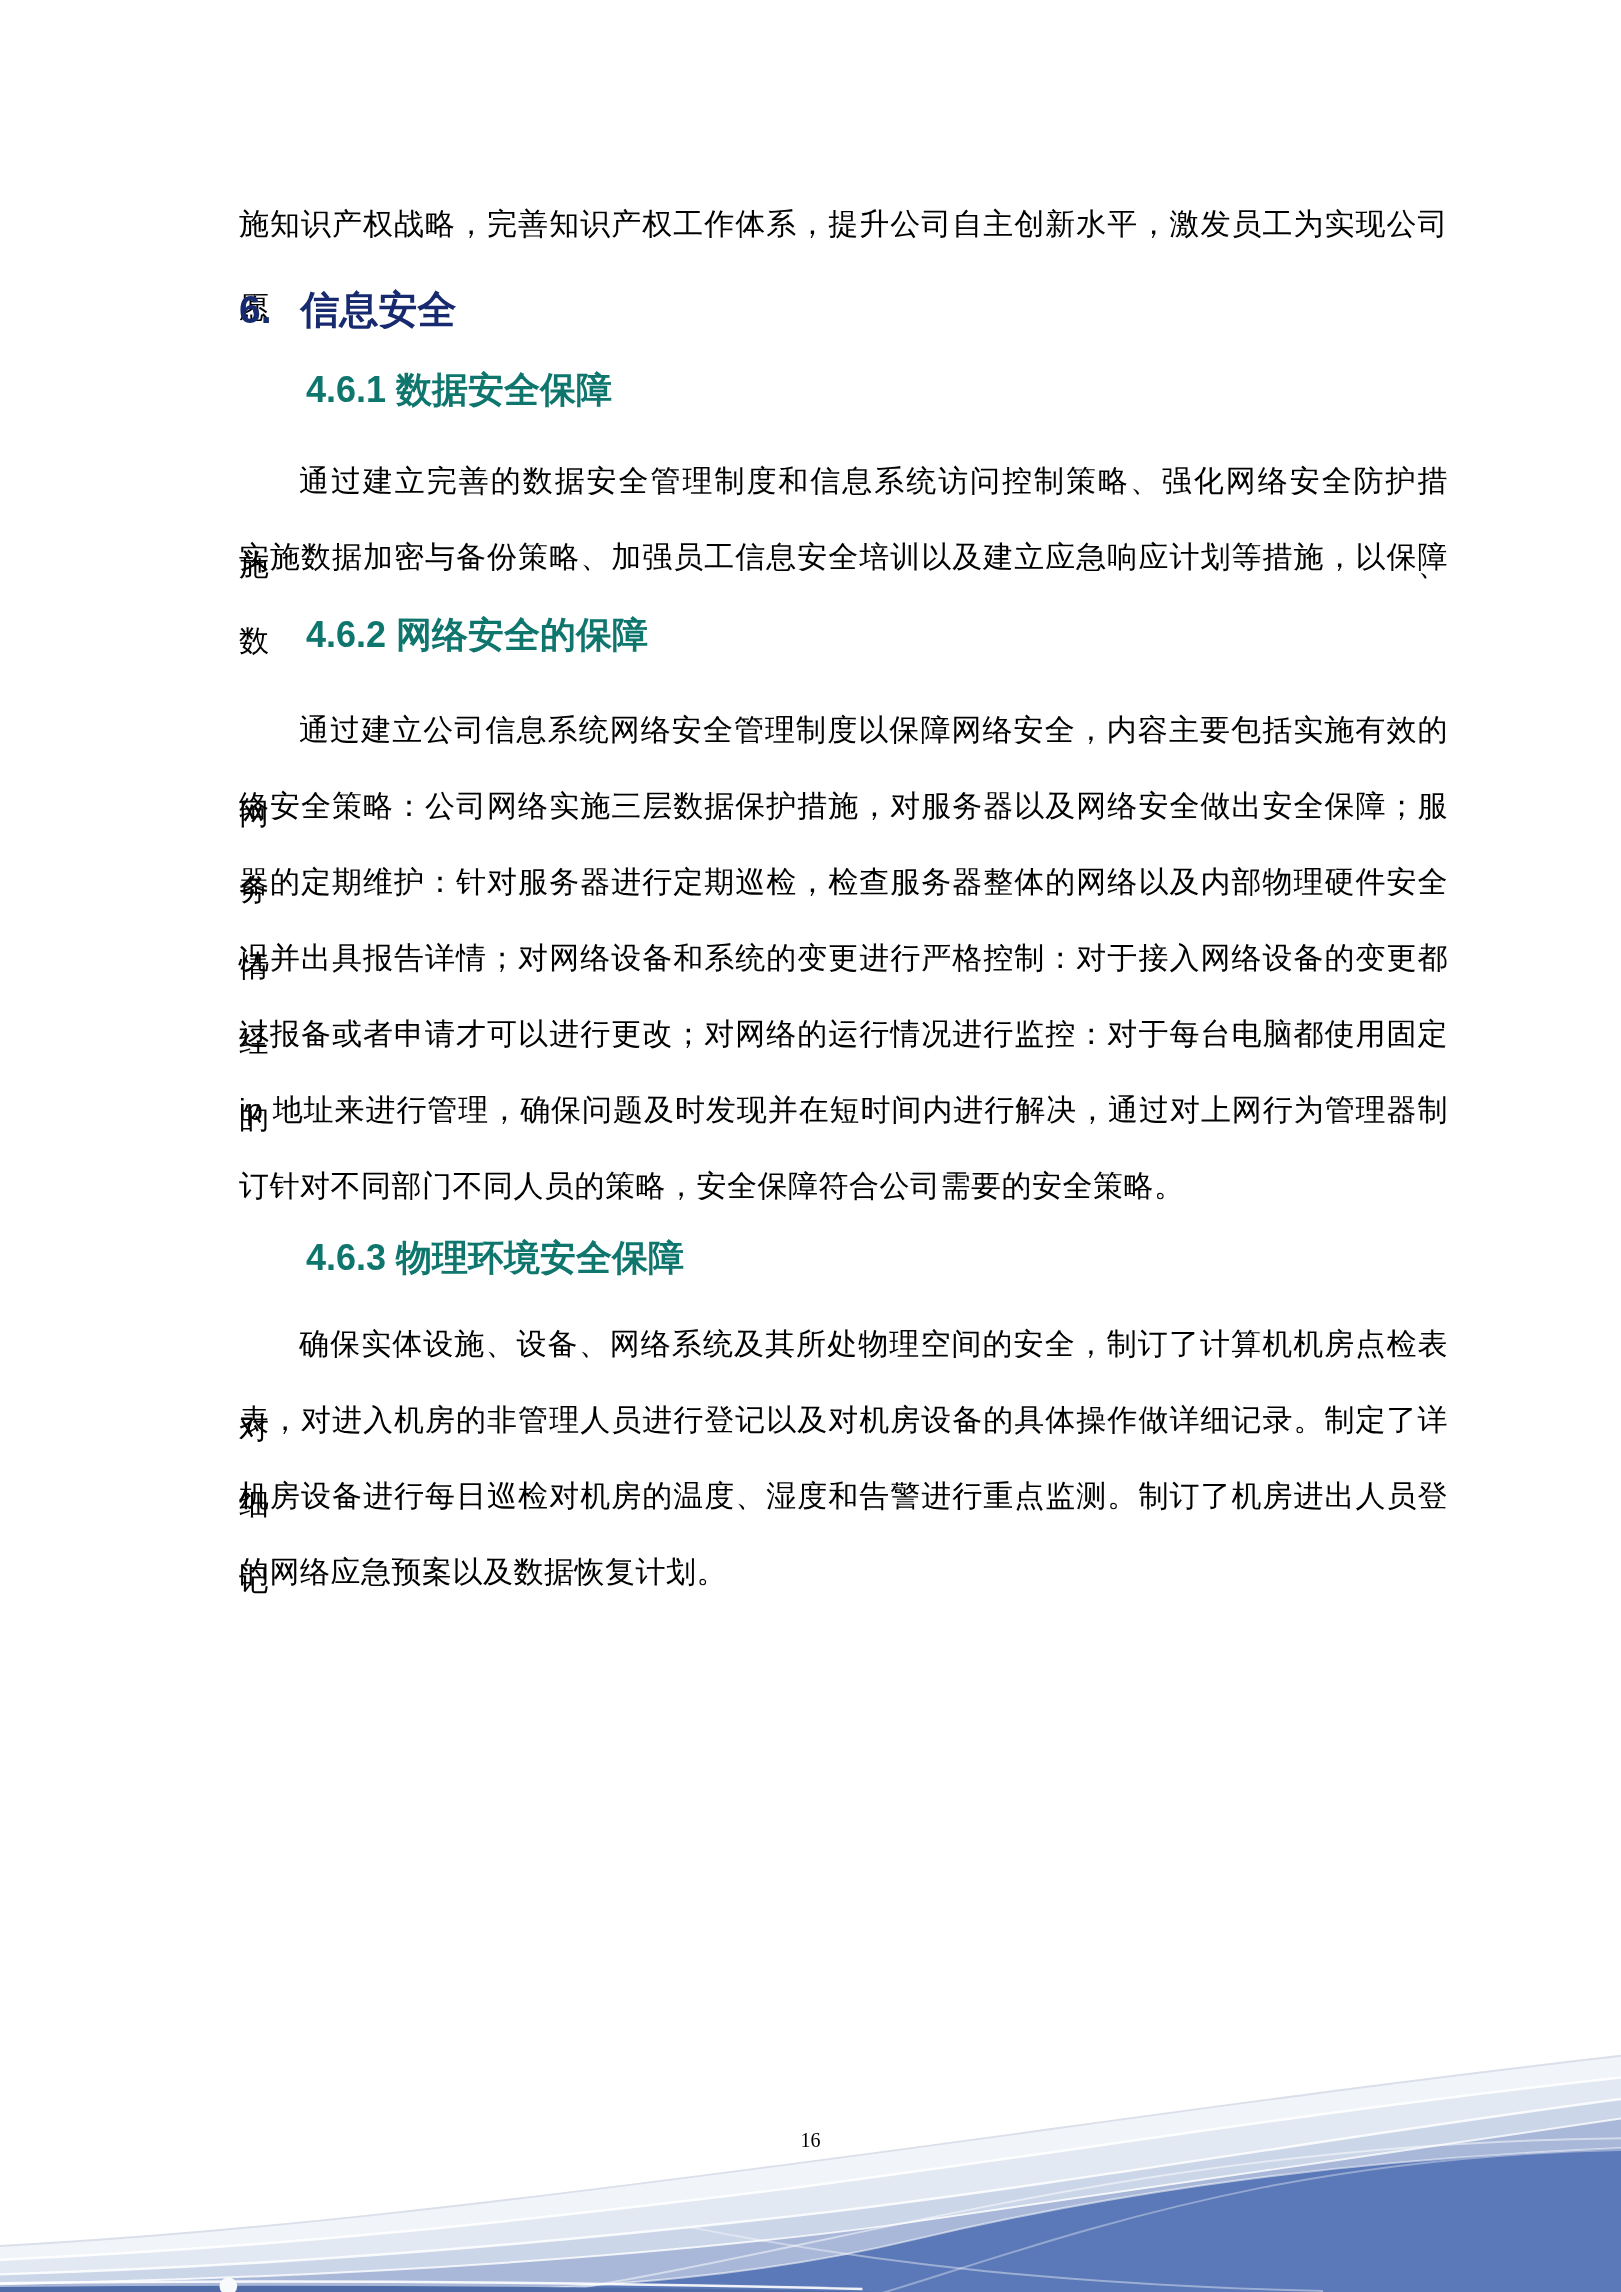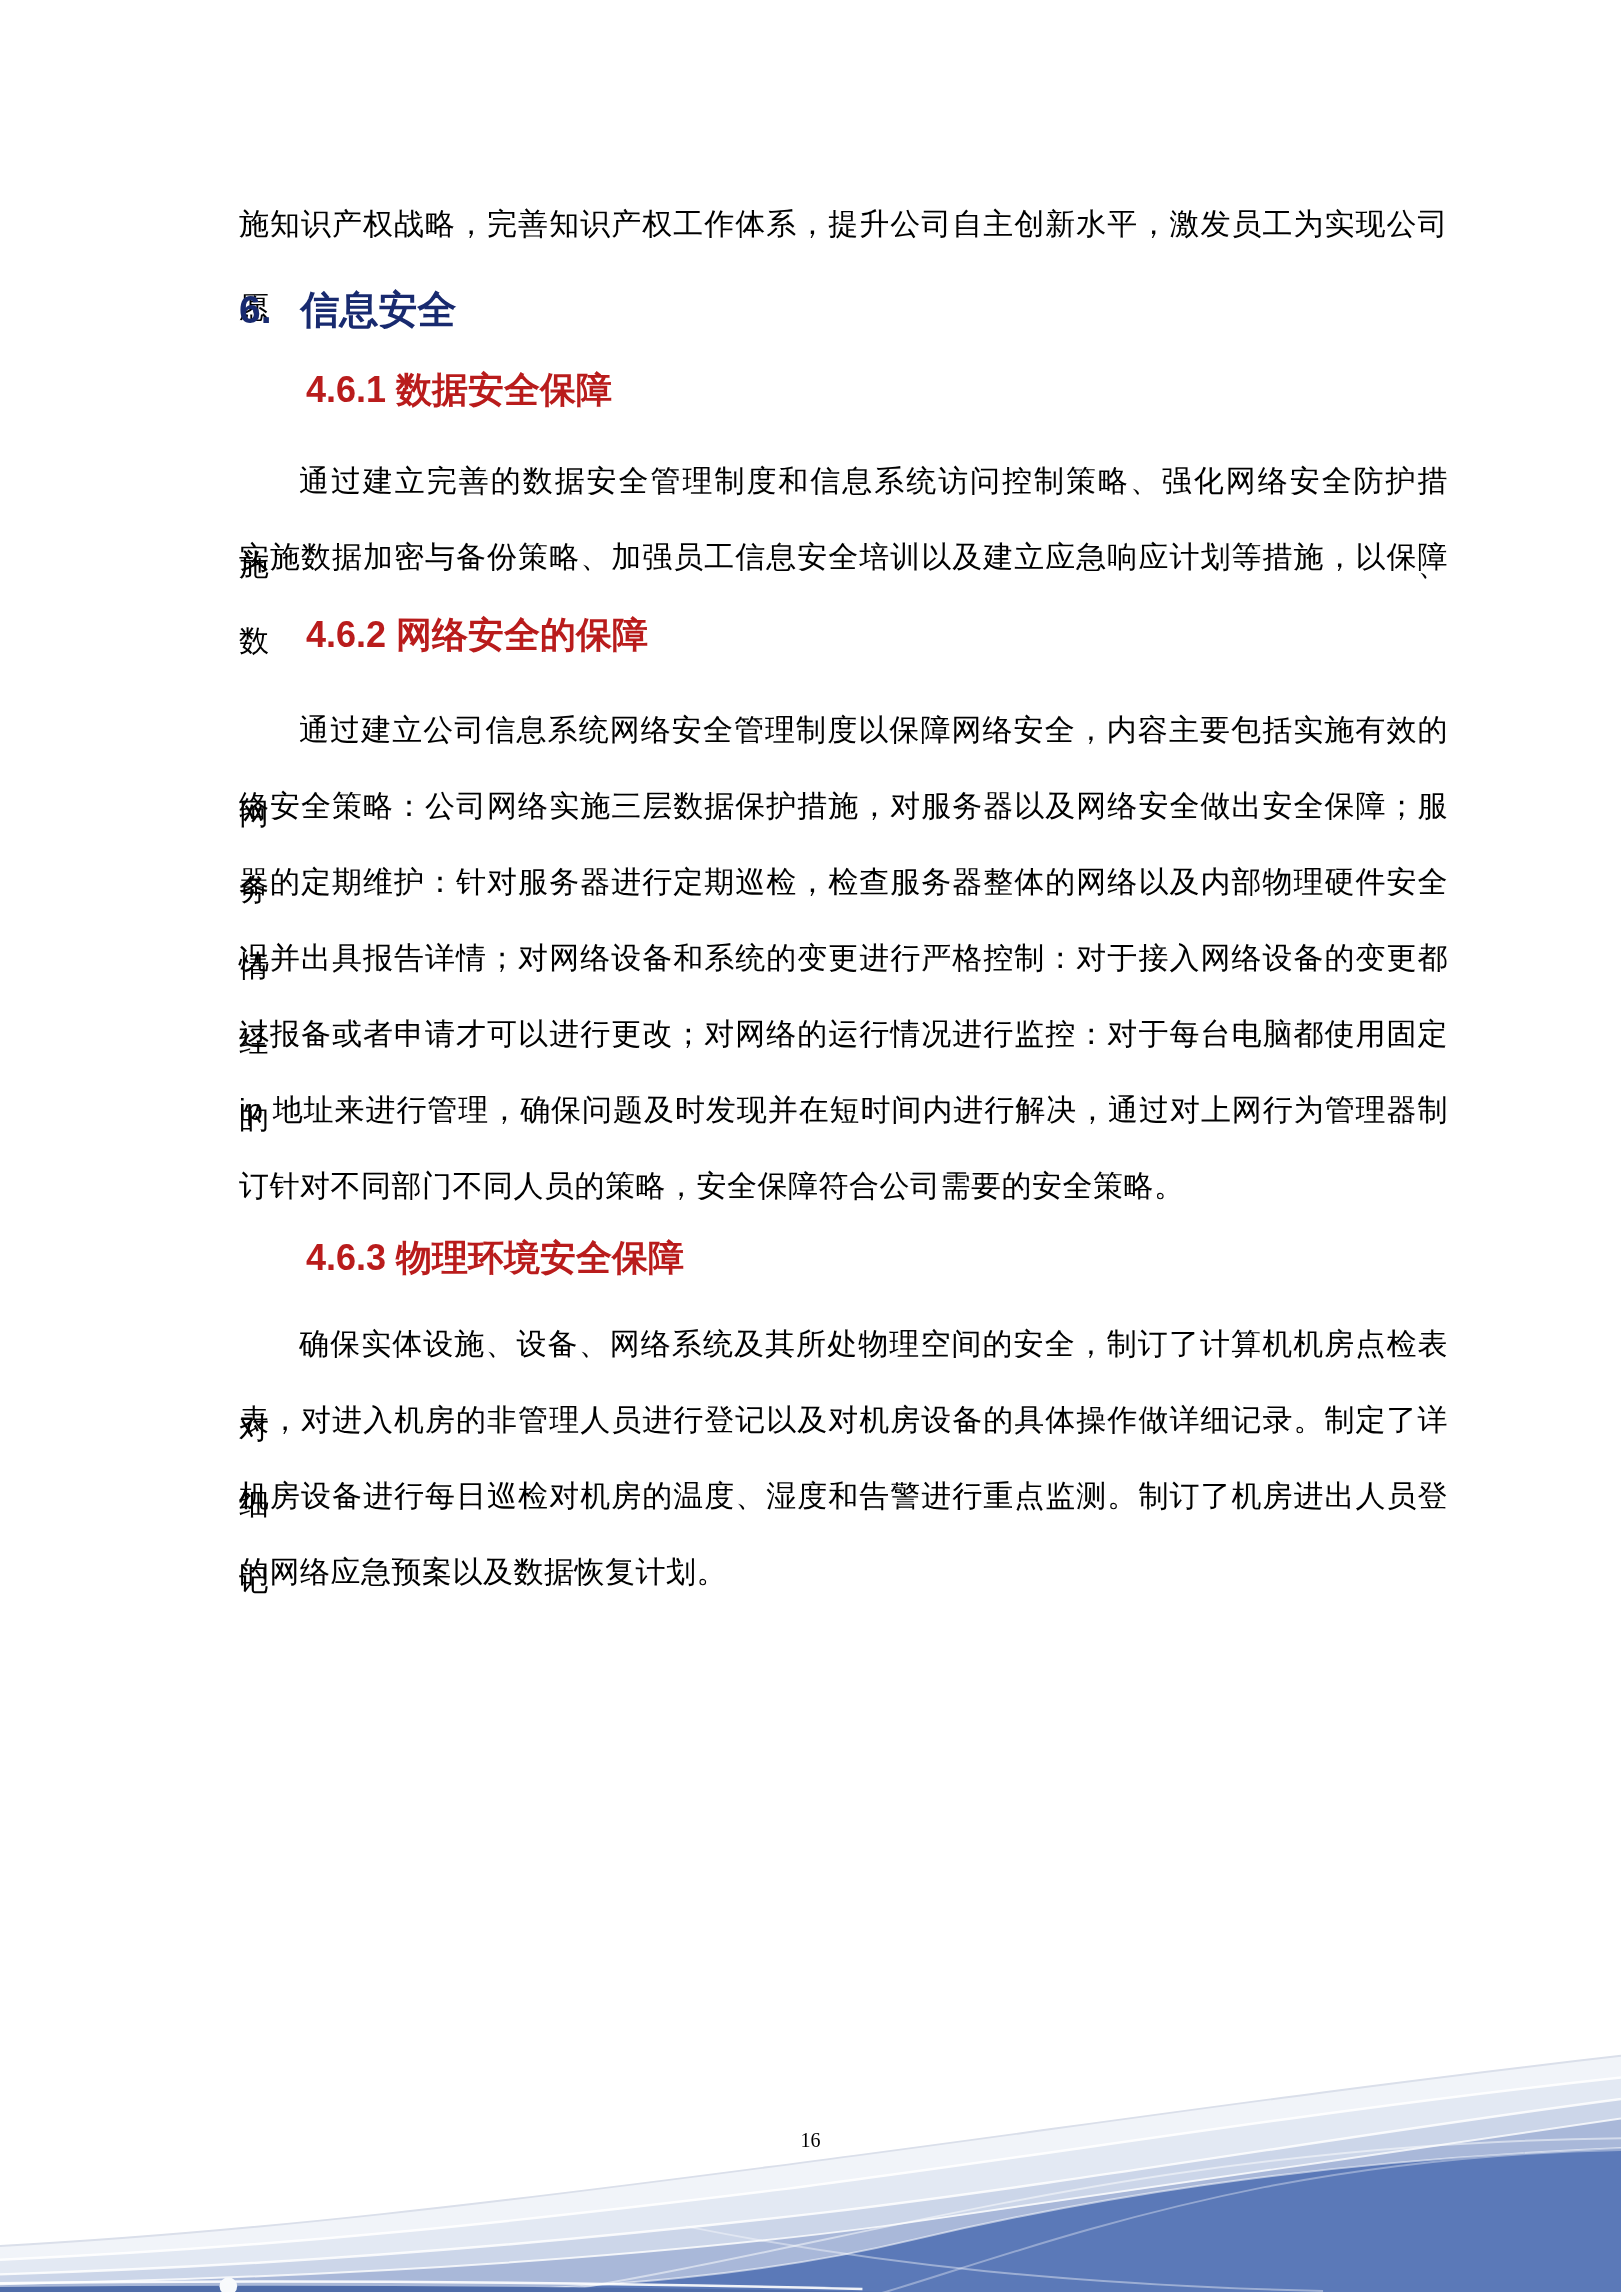--- a/index.html
+++ b/index.html
@@ -22,21 +22,21 @@
   .line.indent { text-indent:60px; }
   .h-section {
     display:flex; align-items:center;
     height:76px; line-height:76px;
     color:#182a6f; font-weight:bold; font-size:39px;
     margin-top:13.7px;
   }
   .h-section .num { margin-right:29px; }
   .h-sub {
     height:76px; line-height:76px; padding-left:67px;
-    color:#b91c1c; font-weight:bold; font-size:36px;
+    color:#0f766e; font-weight:bold; font-size:36px;
   }
   .p-intro    { margin-top:6.9px; }
   .h-sub.s1   { margin-top:3.9px; }
   .p-s1       { margin-top:11.8px; }
   .h-sub.s2   { margin-top:5.9px; }
   .p-s2       { margin-top:14.7px; }
   .h-sub.s3   { margin-top:0; }
   .p-s3       { margin-top:5.9px; }
   .page-number {
     position:absolute; top:2129px; left:0; width:100%;

